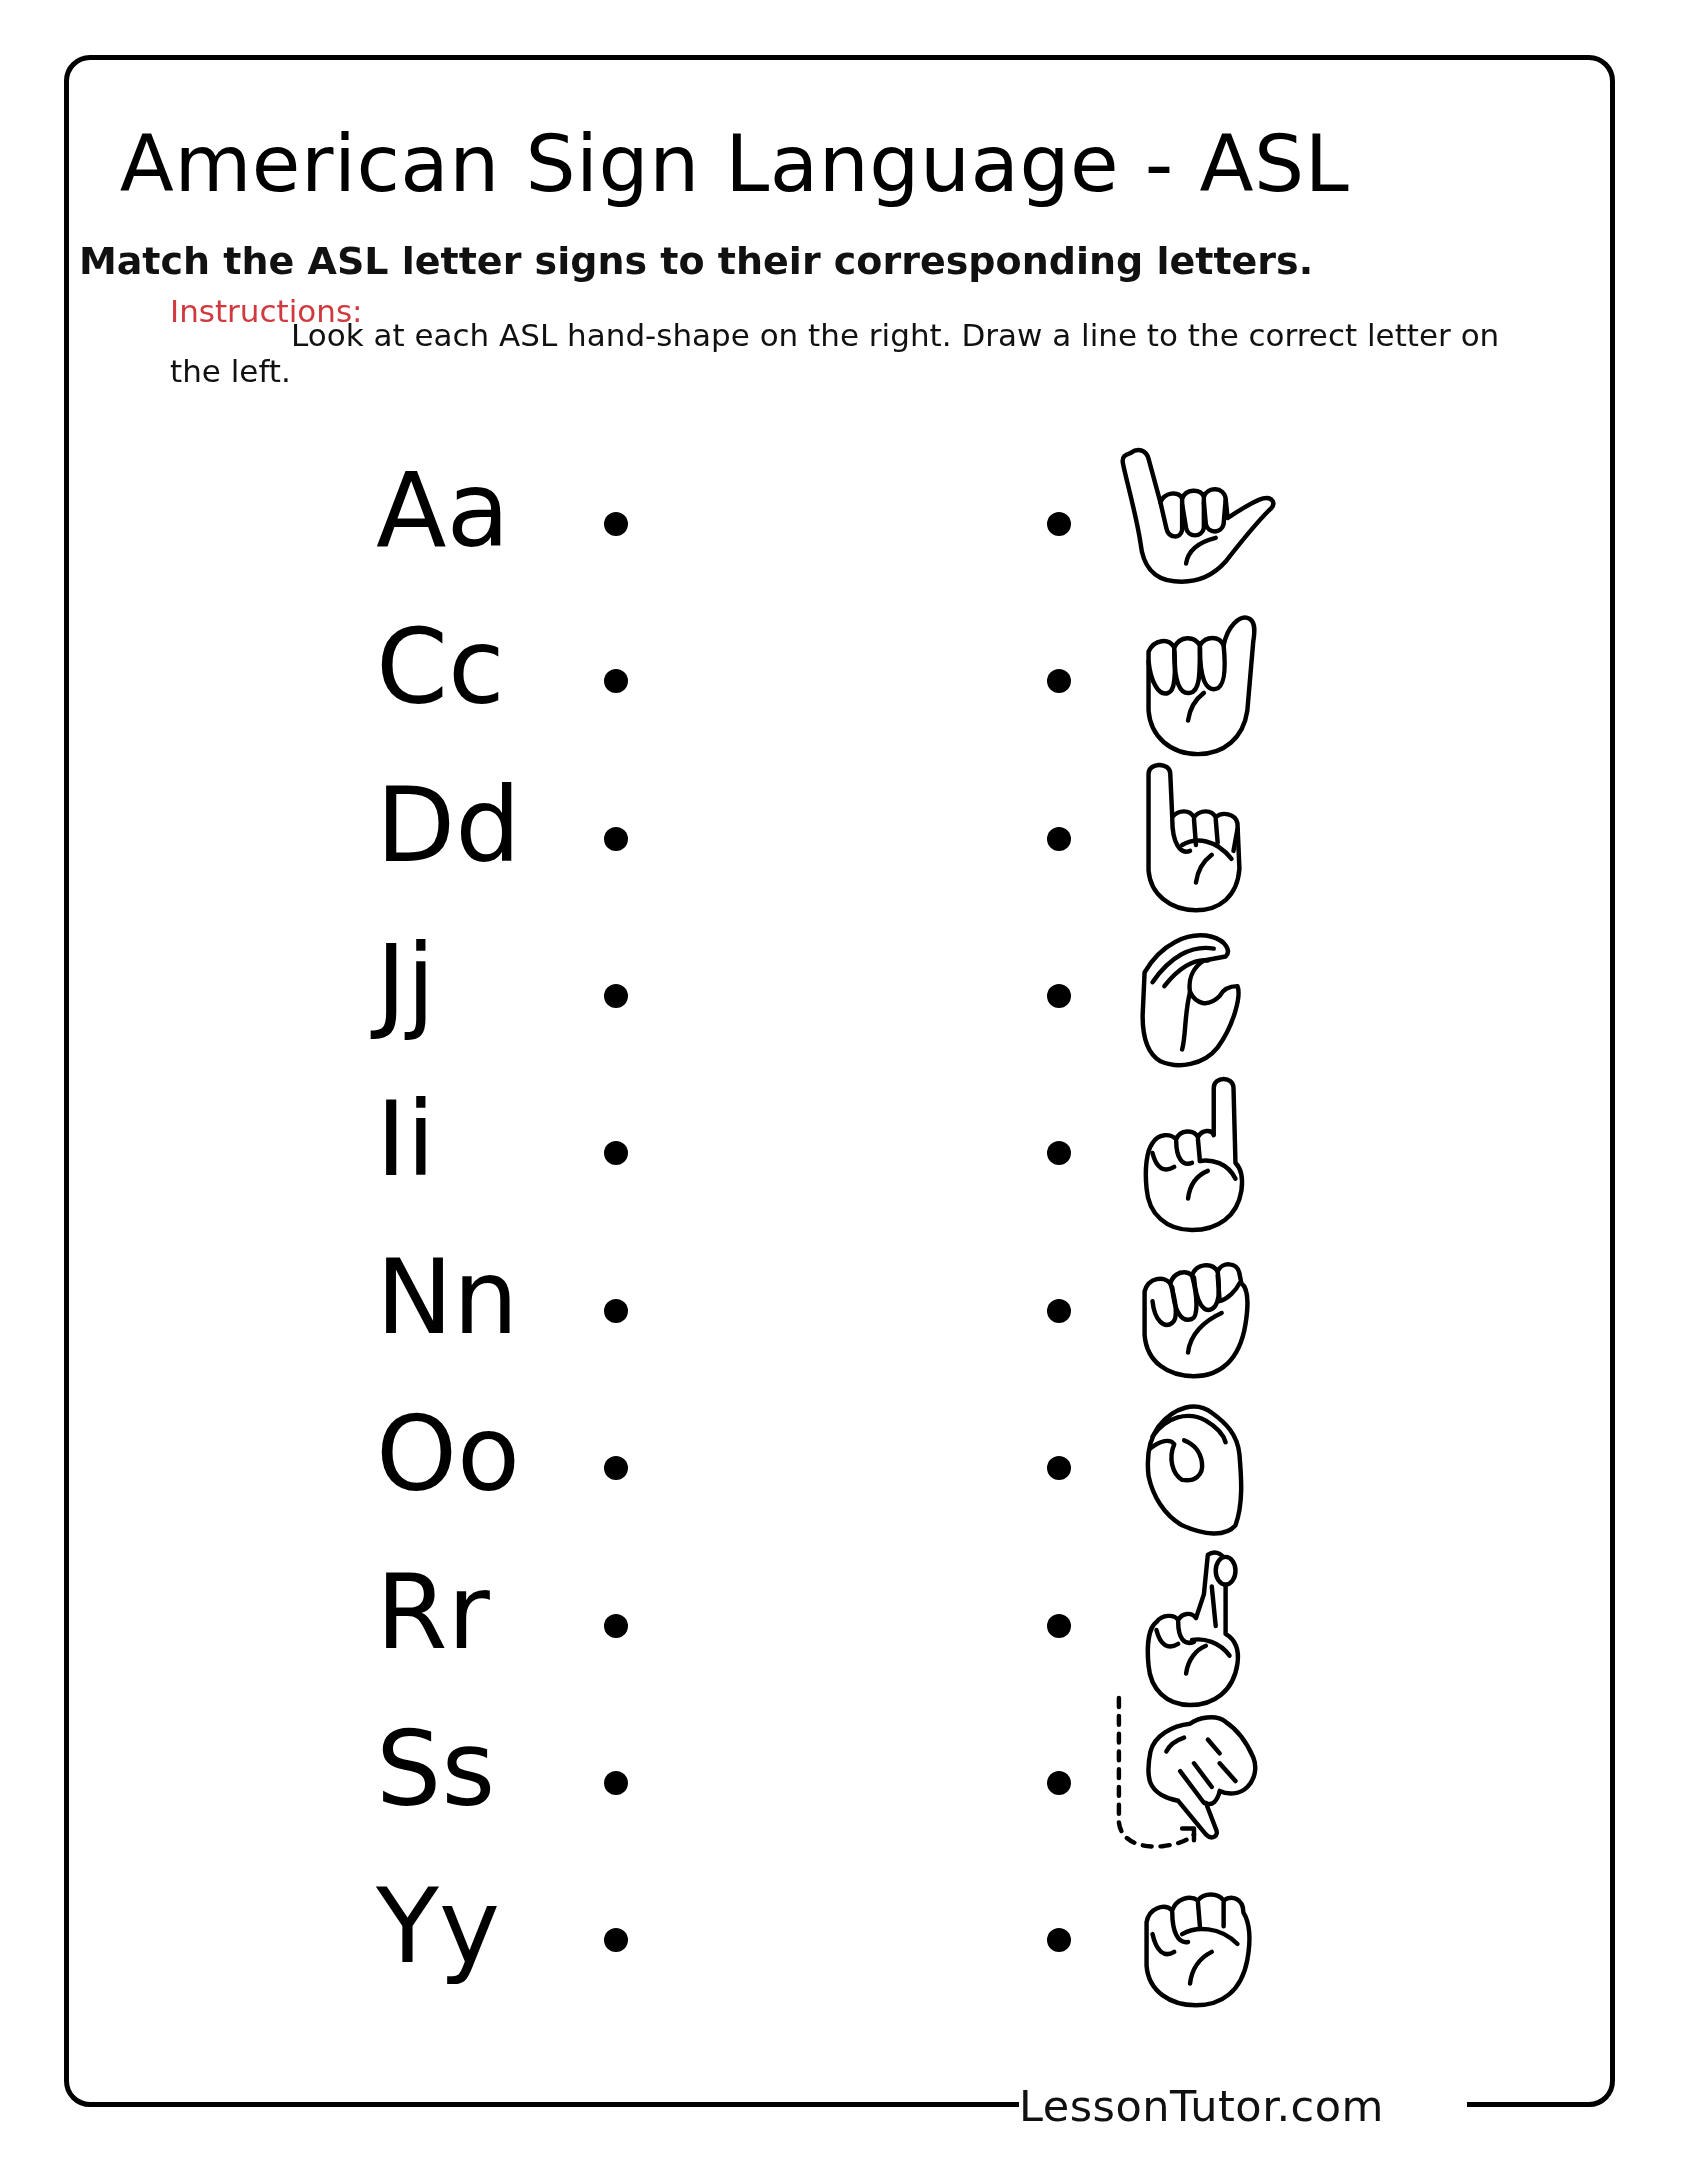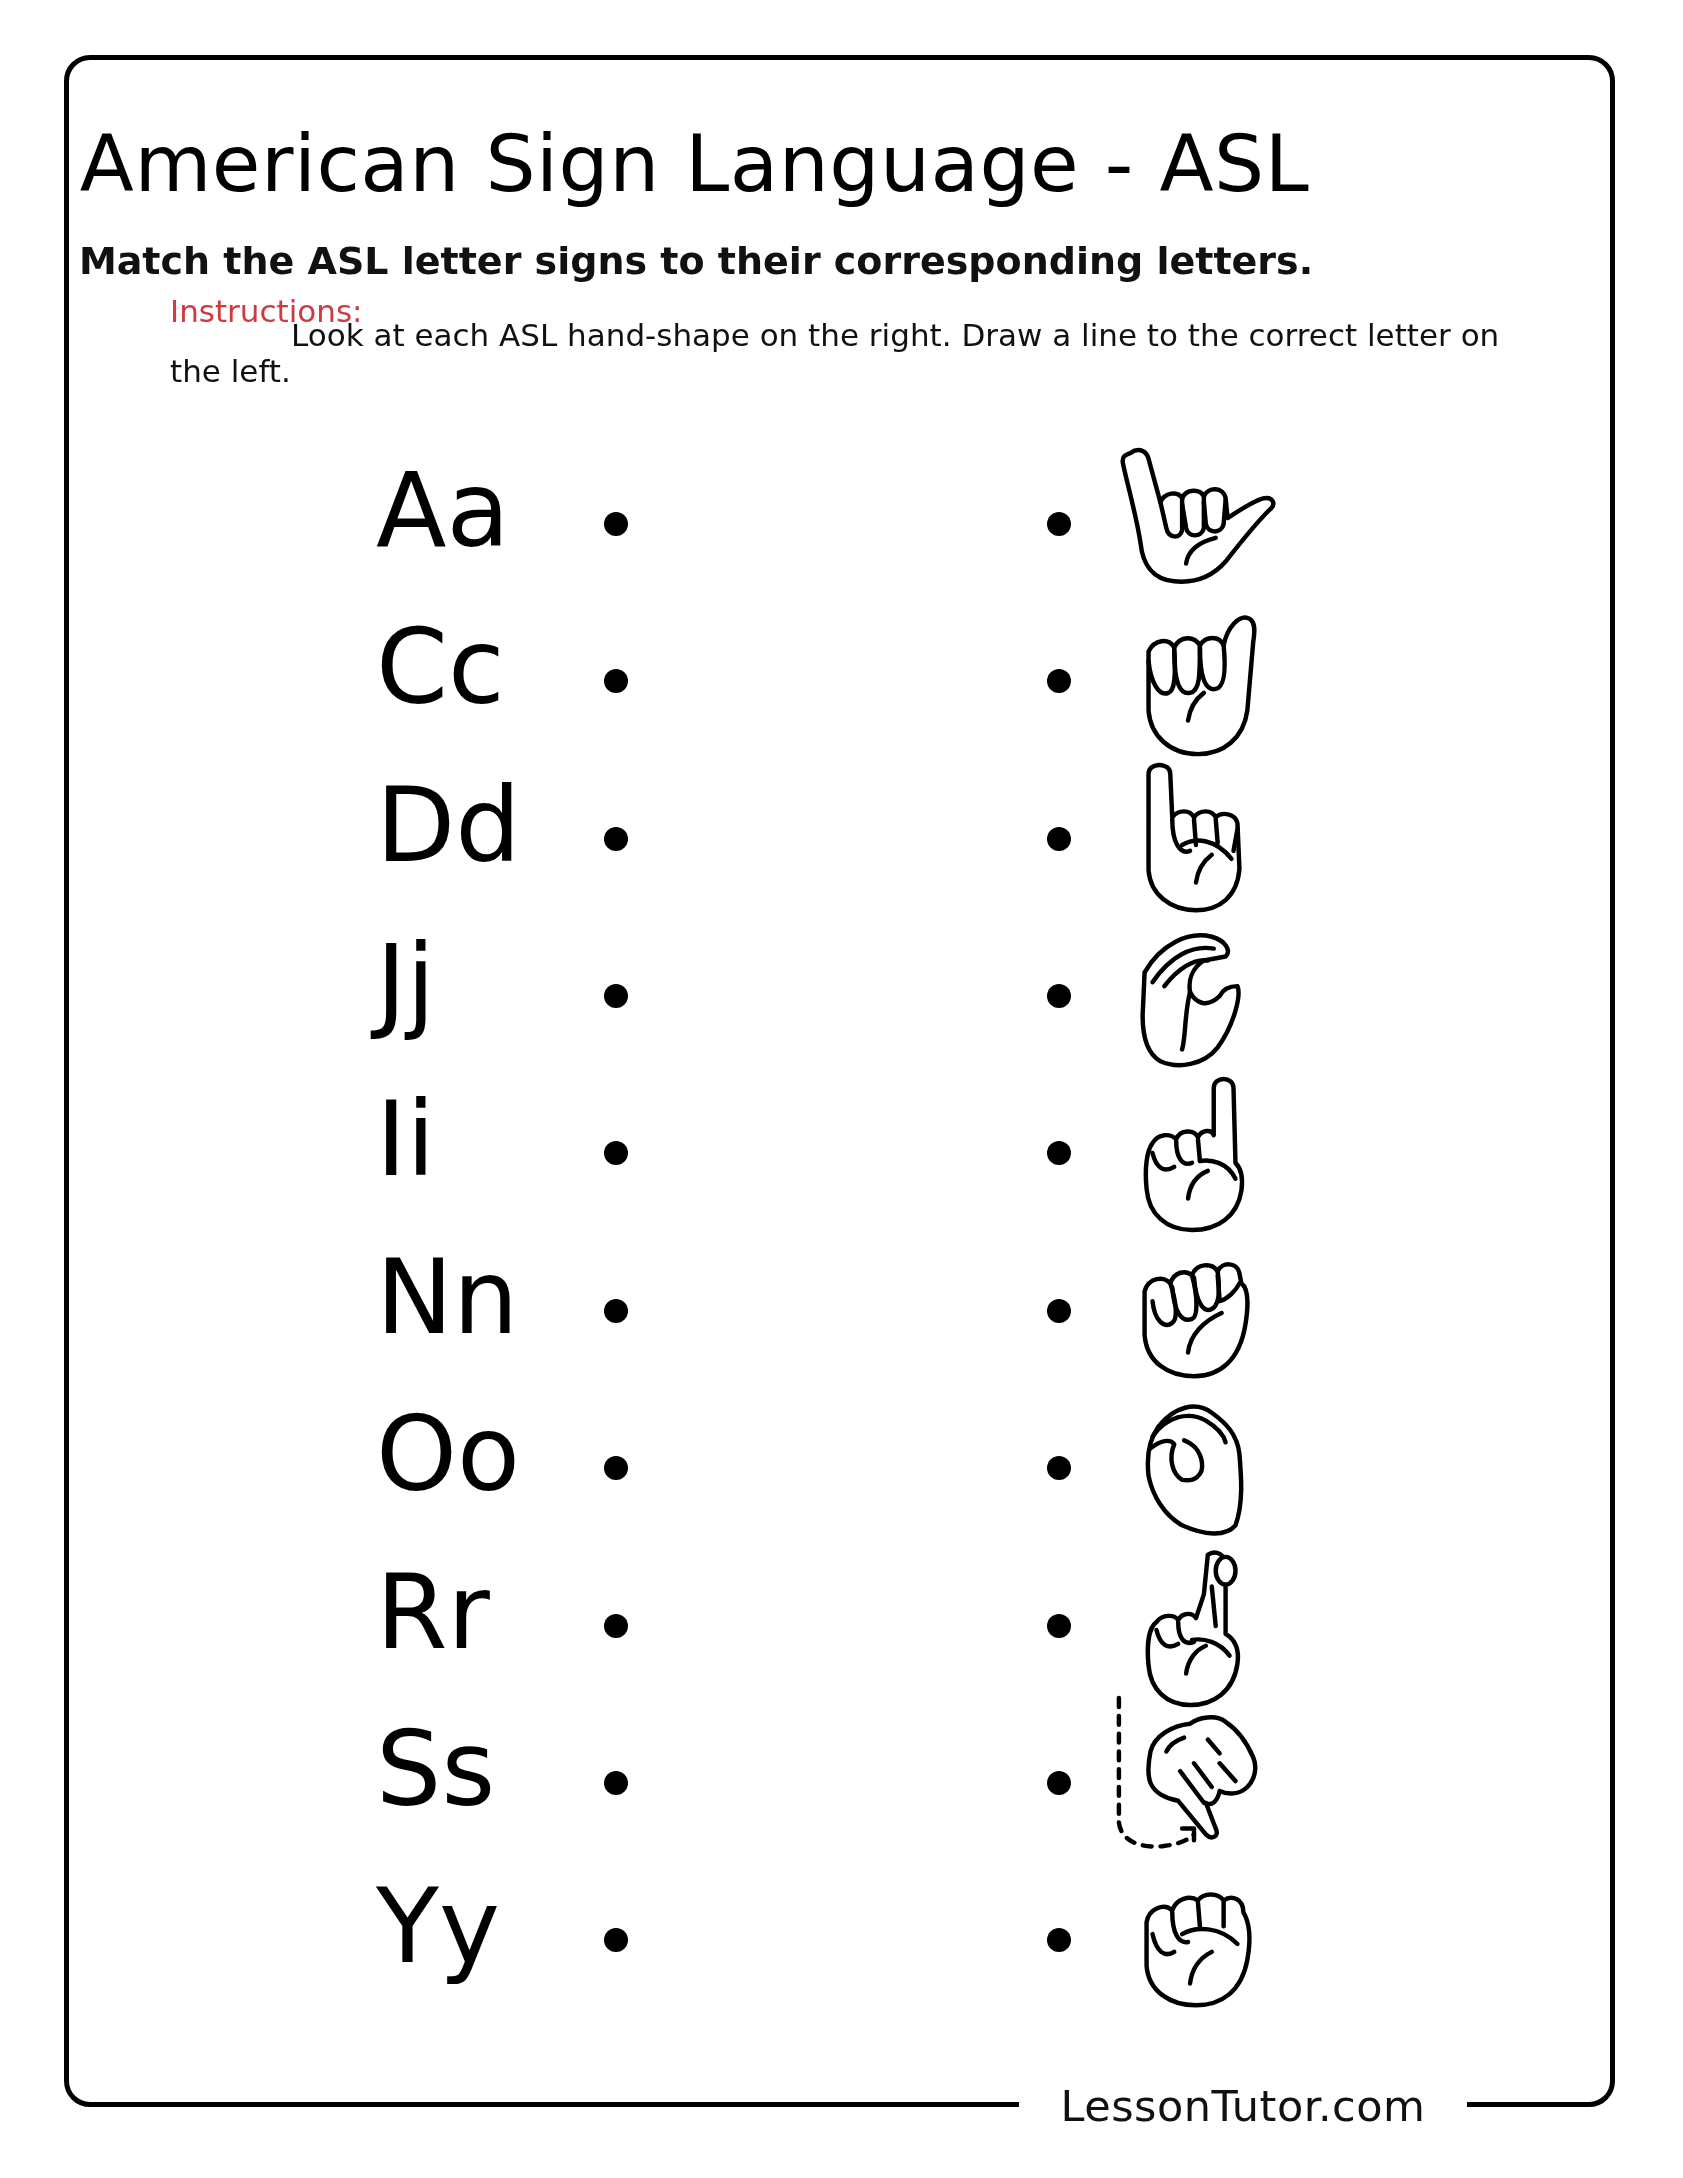--- a/index.html
+++ b/index.html
@@ -1,24 +1,24 @@
 <!DOCTYPE html>
 <html><head>
 <meta charset="utf-8">
 <style>
   html, body { margin:0; padding:0; background:#ffffff; }
   body { width:1683px; height:2178px; position:relative; overflow:hidden;
          font-family:"DejaVu Sans", "Liberation Sans", sans-serif; color:#111; }
   .frame { position:absolute; left:64px; top:55px; width:1551px; height:2052px;
            border:5px solid #000; border-radius:26px; box-sizing:border-box; }
   .footer-gap { position:absolute; left:1019px; top:2097px; width:448px; height:24px; background:#fff; }
-  .footer { position:absolute; left:1019px; top:2081px; width:448px; text-align:center;
+  .footer { position:absolute; left:1019px; top:2081px; width:448px; 
             font-size:43px; line-height:50px; color:#111; letter-spacing:0.5px; }
   .title { position:absolute; left:0; top:117px; width:1389px; text-align:center;
-           font-size:79px; line-height:95px; color:#000; letter-spacing:0.5px; }
+           font-size:79px; line-height:95px; color:#000; letter-spacing:0.5px;padding-left:40px; }
   .subtitle { position:absolute; left:0; top:238px; width:1392px; text-align:center;
               font-size:38px; line-height:46px; font-weight:bold; color:#111; }
   .instr-label { position:absolute; left:170px; top:281px; font-size:31px; line-height:36px;margin-top:12px; }
   .instr-text { position:absolute; left:170px; top:317px; width:1366px; font-size:31px; line-height:36px;
                 text-indent:121px; color:#111; }
   .row { position:absolute; left:0; width:1683px; height:149px; }
   .letter { position:absolute; left:376px; width:228px; text-align:left; font-size:103px;
             line-height:119px; top:-73px; color:#000; font-family:"DejaVu Sans", sans-serif; }
   .dot { position:absolute; width:24px; height:24px; border-radius:50%; background:#000; top:-12px; }
   .dot.left { left:604px; }

